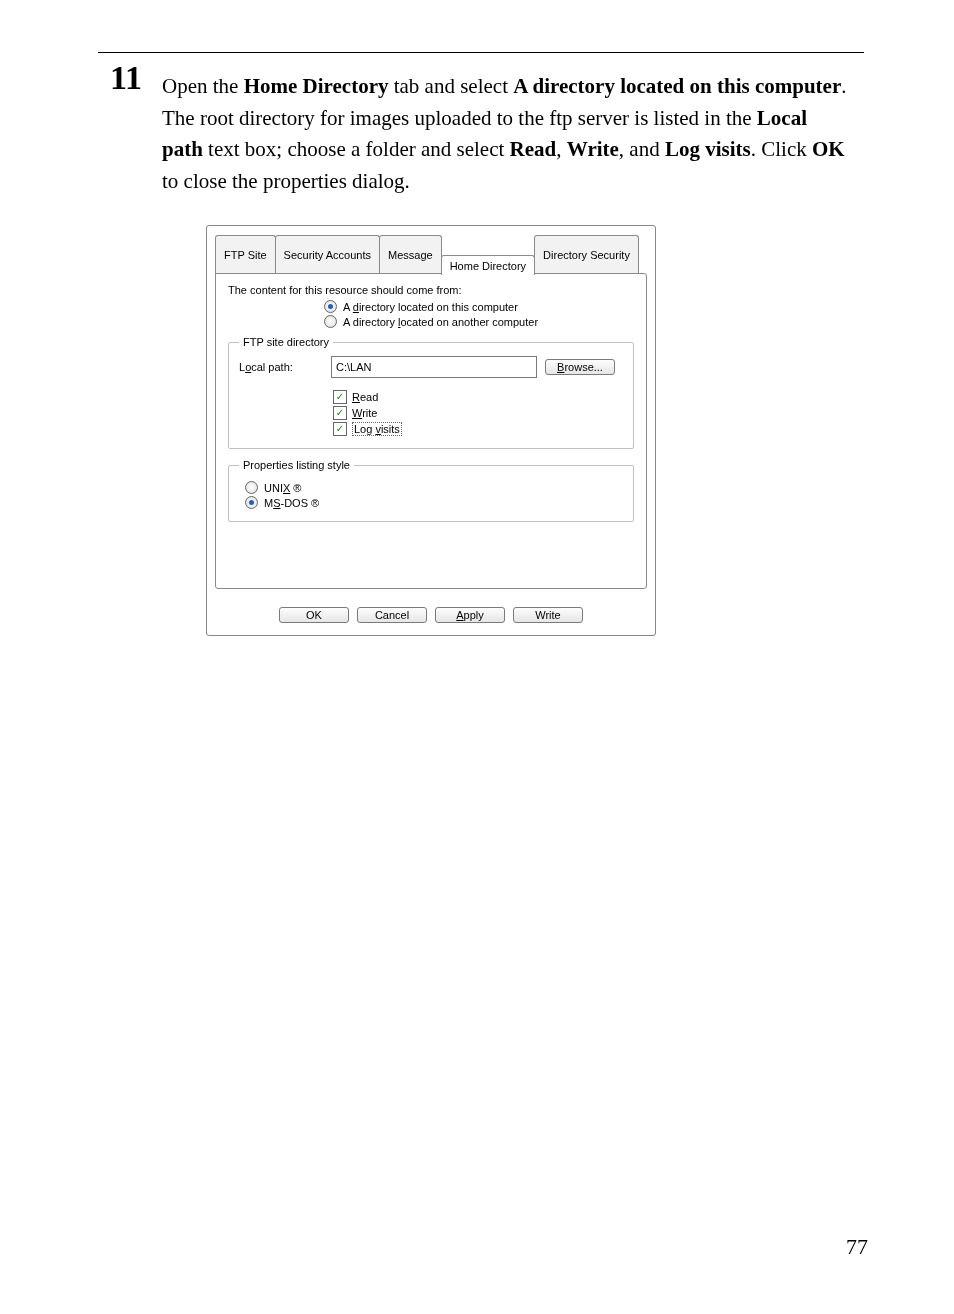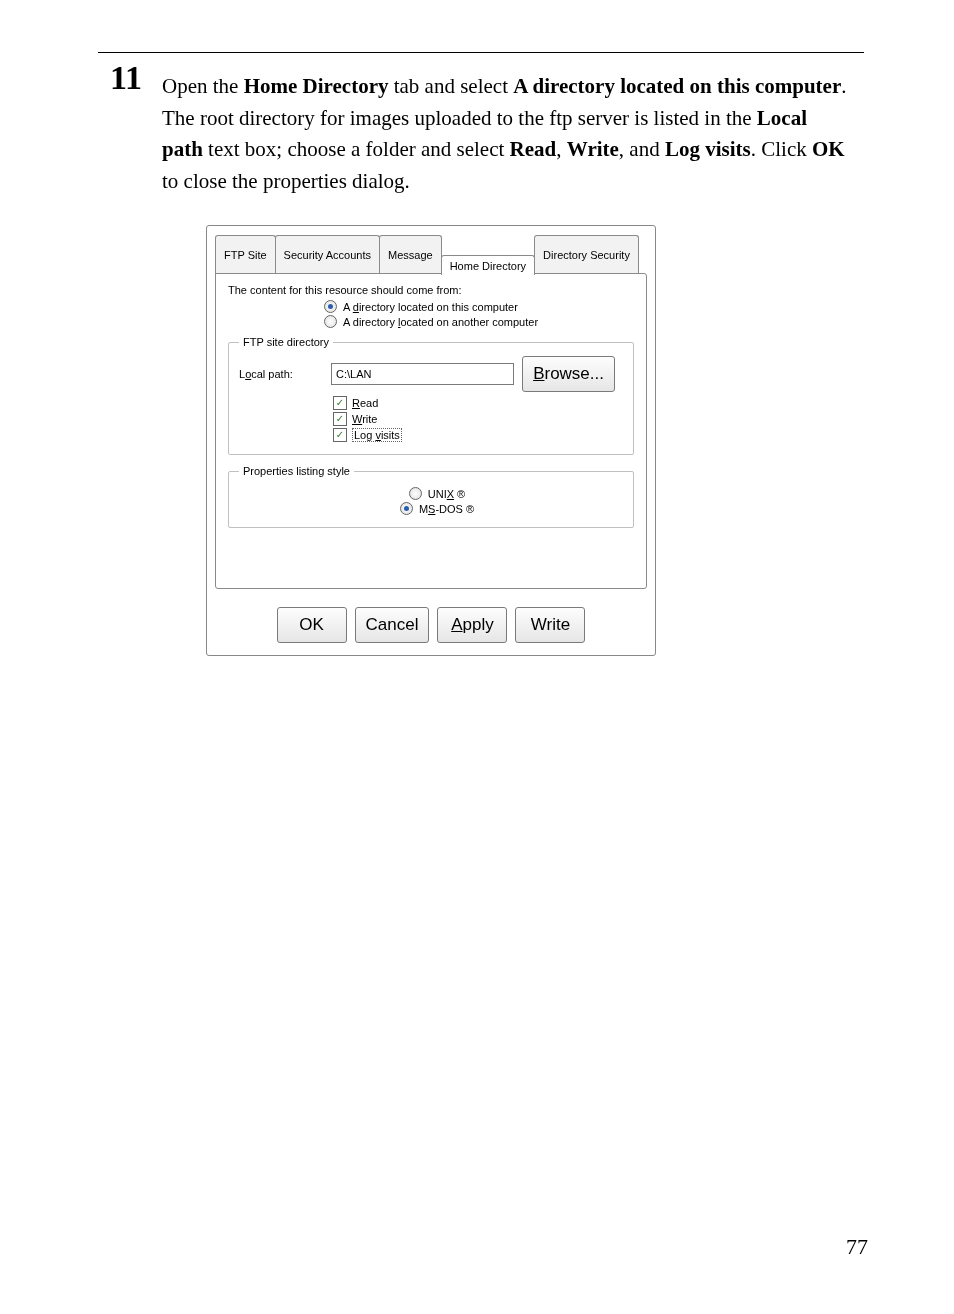--- a/index.html
+++ b/index.html
@@ -125,52 +125,52 @@
     content: ""; width: 5px; height: 5px; border-radius: 50%; background: #2a5db0;
   }
   fieldset.group {
     border: 1px solid #c0c0c0;
     border-radius: 2px;
     padding: 8px 18px 10px 10px;
     margin: 8px 0 10px 0;
   }
   fieldset.group legend { font-size: 11px; padding: 0 4px; }
   .row-lp {
-    display: flex; align-items: center; gap: 8px; margin-bottom: 4px;
+    display: flex; align-items: center; gap: 8px; margin-bottom: 12px;
   }
   .row-lp .lbl { width: 84px; }
   .txtbox {
     flex: 1;
     height: 18px;
     border: 1px solid #7a7a7a;
     padding: 1px 4px;
     font-family: Tahoma, Arial, sans-serif;
     font-size: 11px;
     background: #fff;
   }
   .btn {
     min-width: 70px;
-    height: 36px;
+    height: 16px;
     border: 1px solid #7a7a7a;
     border-radius: 3px;
     background: linear-gradient(#fdfdfd,#e6e6e6);
     font-family: Tahoma, Arial, sans-serif;
-    font-size: 17px;
+    font-size: 11px;
     padding: 0 10px;
   }
   .chk-col { margin-left: 94px; }
   .chk-row { display: flex; align-items: center; gap: 5px; margin: 2px 0; }
   .chk {
     width: 12px; height: 12px; border: 1px solid #666; background: #fff;
     display: inline-flex; align-items: center; justify-content: center;
     font-size: 10px; line-height: 1; color: #2a7a2a;
   }
   .chk.sel::after { content: "✓"; }
   .hl { border: 1px dotted #666; padding: 0 1px; }
-  .listing-radios .radio-row { margin-left: 20px; justify-content: center; }
+  .listing-radios .radio-row { margin-left: 6px; }
   .dlg-buttons {
     display: flex; gap: 8px; justify-content: center;
     padding: 10px 8px 12px 8px;
   }
   .page-num {
     position: absolute;
     right: 86px;
     bottom: 54px;
     font-family: Georgia, serif;
     font-size: 22px;

